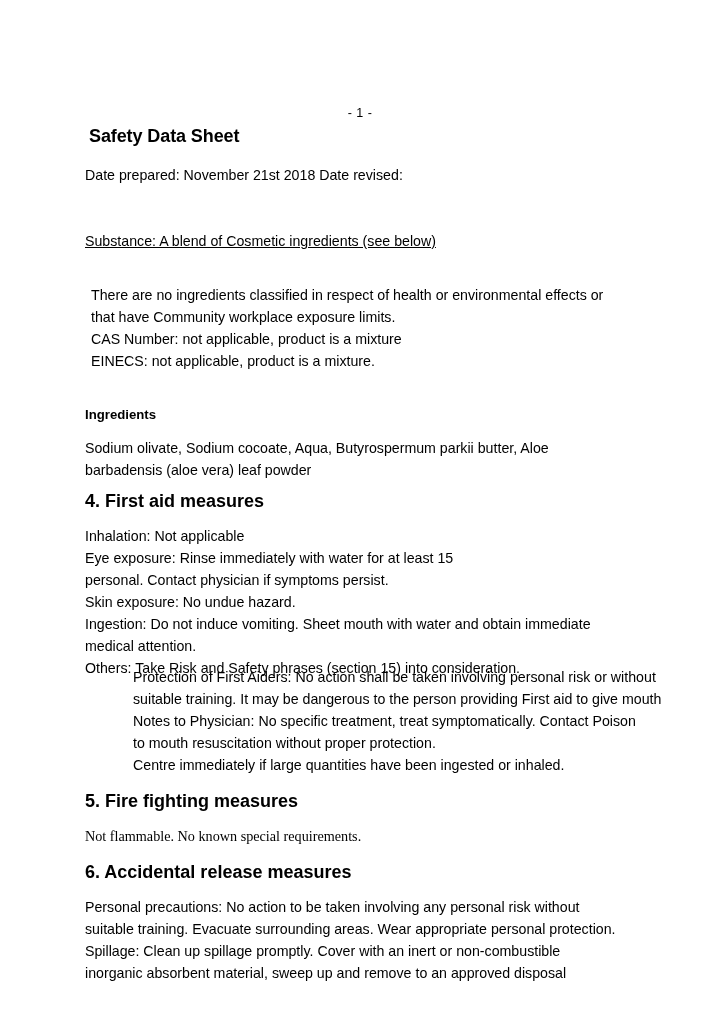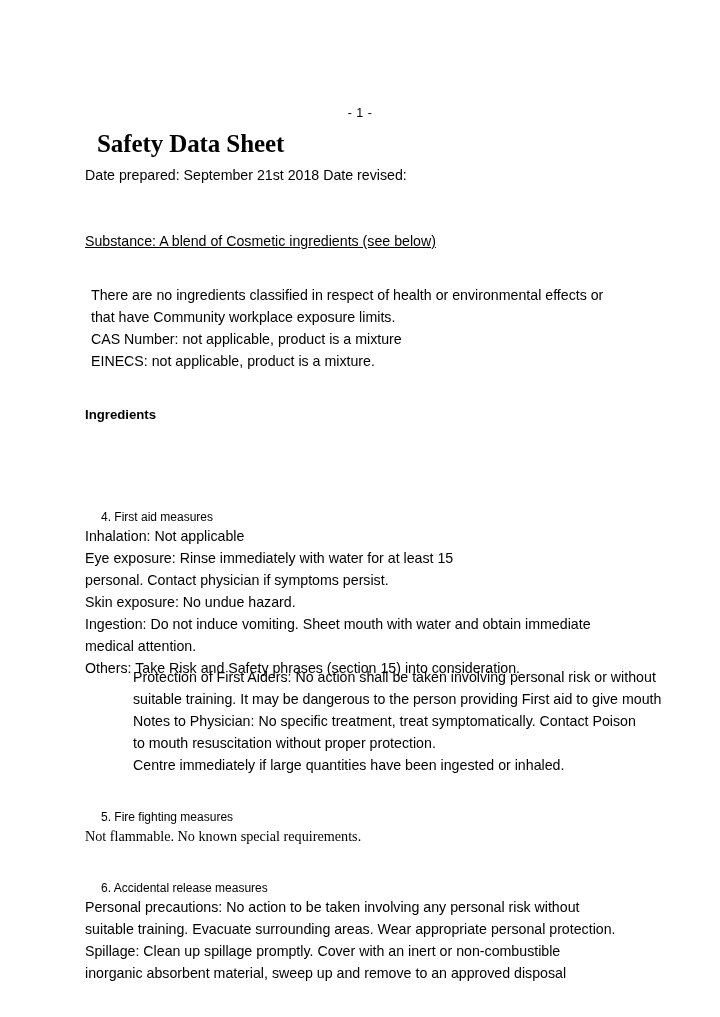--- a/index.html
+++ b/index.html
@@ -37,40 +37,39 @@
     font-size: 12.5px;
     line-height: 14px;
     letter-spacing: 0.5px;
     color: #000;
   }
 
   .doc-title {
     position: absolute;
     left: 85px;
     top: 120px;
-    font-size: 25px;
+    font-size: 18px;
     font-weight: bold;
     line-height: 24px;
     letter-spacing: -0.1px;
-    margin: 12px;
-    font-family: Liberation Serif, serif;
+    margin: 4px;
   }
 
   .line {
     font-size: 14.2px;
     line-height: 22px;
     margin: 0;
     white-space: pre-wrap;
   }
 
   .section-heading {
-    font-size: 12px;
-    font-weight: normal;
+    font-size: 18px;
+    font-weight: bold;
     line-height: 22px;
-    margin: 16px;
+    margin: 0;
   }
 
   .sub-heading {
     font-size: 13.2px;
     font-weight: bold;
     line-height: 22px;
     margin: 0;
   }
 
   
@@ -93,38 +92,42 @@
 </head>
 <body>
 
 <div class="page">
 
   <div class="page-marker">- 1 -</div>
 
   <h1 class="doc-title">Safety Data Sheet</h1>
 
   <div class="blk b-dateprep">
-    <p class="line">Date prepared: September 21st 2018 Date revised:</p>
+    <p class="line">Date prepared: November 21st 2018 Date revised:</p>
   </div>
 
   <div class="blk b-substance">
     <p class="line">Substance: A blend of Cosmetic ingredients (see below)</p>
   </div>
 
   <div class="blk-wide b-noingr">
     <p class="line">There are no ingredients classified in respect of health or environmental effects or</p>
     <p class="line">that have Community workplace exposure limits.</p>
     <p class="line">CAS Number: not applicable, product is a mixture</p>
     <p class="line">EINECS: not applicable, product is a mixture.</p>
   </div>
 
   <div class="blk b-ingrhead">
     <p class="sub-heading">Ingredients</p>
   </div>
 
+  <div class="blk b-ingrlist">
+    <p class="line">Sodium olivate, Sodium cocoate, Aqua, Butyrospermum parkii butter, Aloe</p>
+    <p class="line">barbadensis (aloe vera) leaf powder</p>
+  </div>
 
   <div class="blk b-sec4">
     <p class="section-heading">4. First aid measures</p>
   </div>
 
   <div class="blk-wide b-firstaid">
     <p class="line">Inhalation: Not applicable</p>
     <p class="line">Eye exposure: Rinse immediately with water for at least 15</p>
     <p class="line">personal. Contact physician if symptoms persist.</p>
     <p class="line">Skin exposure: No undue hazard.</p>

